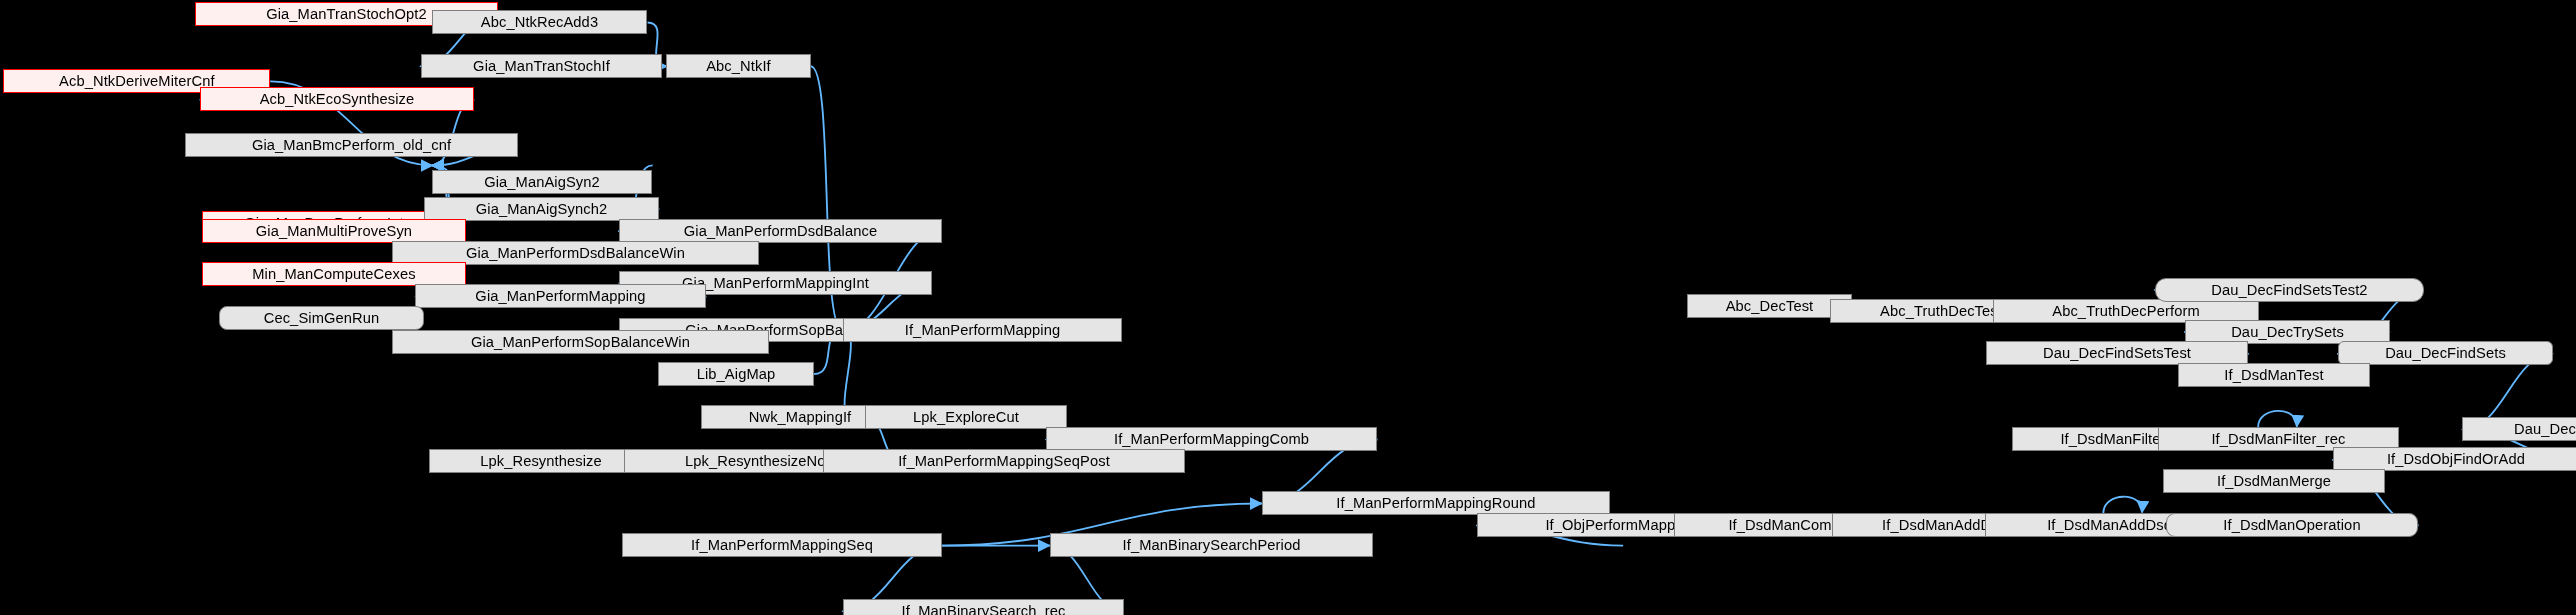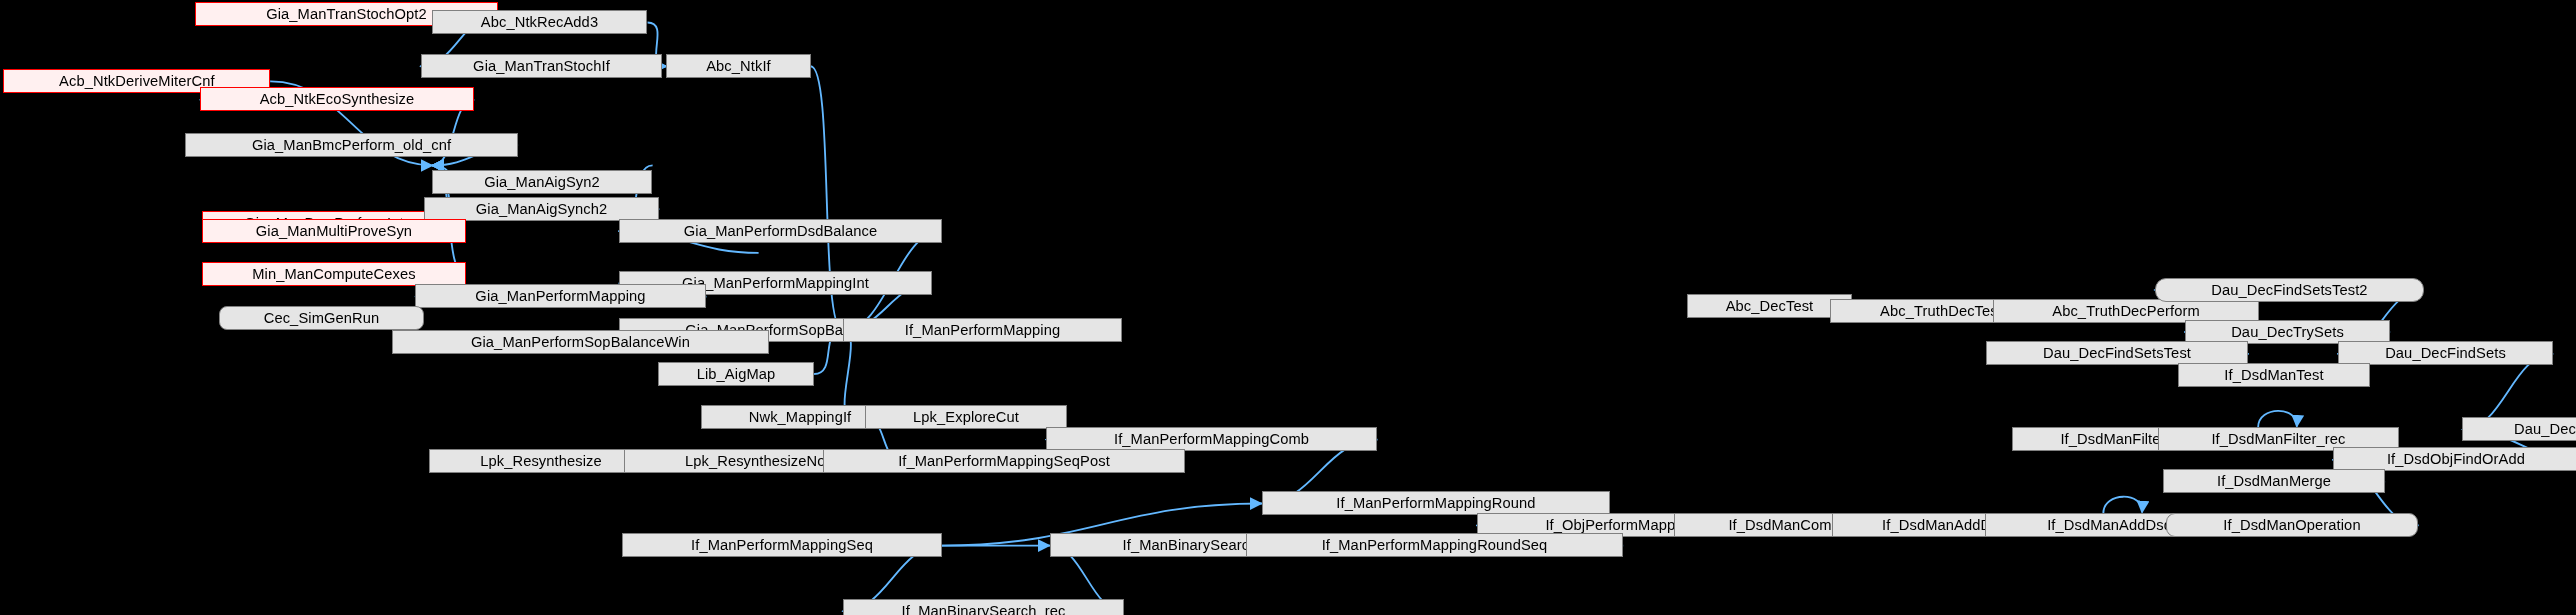--- a/index.html
+++ b/index.html
@@ -115,31 +115,32 @@
     <div class="node" style="left: 666px; top: 54px; width: 145px; text-align: right;">Abc_NtkIf</div>
     <div class="node" style="left: 421px; top: 54px; width: 241px;">Gia_ManTranStochIf</div>
     <div class="node hl" style="left: 3.4px; top: 69px; width: 267px;">Acb_NtkDeriveMiterCnf</div>
     <div class="node hl" style="left: 200px; top: 87px; width: 274px;">Acb_NtkEcoSynthesize</div>
     <div class="node" style="left: 185px; top: 133px; width: 333px;">Gia_ManBmcPerform_old_cnf</div>
     <div class="node" style="left: 432px; top: 153px; width: 220px; margin-top: 17px;">Gia_ManAigSyn2</div>
     <div class="node hl" style="left: 202px; top: 175px; width: 244px; margin-top: 36px;">Gia_ManBmcPerformInt</div>
     <div class="node" style="left: 424px; top: 197px; width: 235px;">Gia_ManAigSynch2</div>
     <div class="node" style="left: 619px; top: 219px; width: 323px;">Gia_ManPerformDsdBalance</div>
     <div class="node hl" style="left: 202px; top: 219px; width: 264px;">Gia_ManMultiProveSyn</div>
+    <div class="node" style="left: 392px; top: 241px; width: 367px;">Gia_ManPerformDsdBalanceWin</div>
     <div class="node hl" style="left: 202px; top: 262px; width: 264px;">Min_ManComputeCexes</div>
     <div class="node" style="left: 619px; top: 271px; width: 313px;">Gia_ManPerformMappingInt</div>
     <div class="node" style="left: 415px; top: 284px; width: 291px;">Gia_ManPerformMapping</div>
     <div class="node" style="left: 219px; top: 306px; width: 205px; border-radius: 8px;">Cec_SimGenRun</div>
     <div class="node" style="left: 1687px; top: 294px; width: 165px;">Abc_DecTest</div>
     <div class="node" style="left: 1830px; top: 299px; width: 222px;">Abc_TruthDecTest</div>
     <div class="node" style="left: 1993px; top: 299px; width: 266px;">Abc_TruthDecPerform</div>
     <div class="node" style="left: 2155px; top: 278px; width: 269px; border-radius: 11px;">Dau_DecFindSetsTest2</div>
     <div class="node" style="left: 2185px; top: 320px; width: 205px;">Dau_DecTrySets</div>
     <div class="node" style="left: 1986px; top: 341px; width: 262px;">Dau_DecFindSetsTest</div>
-    <div class="node" style="left: 2338px; top: 341px; width: 215px;">Dau_DecFindSets</div>
+    <div class="node" style="left: 2338px; top: 341px; width: 215px; border-radius: 6px;">Dau_DecFindSets</div>
     <div class="node" style="left: 2178px; top: 363px; width: 192px;">If_DsdManTest</div>
     <div class="node" style="left: 619px; top: 318px; width: 326px;">Gia_ManPerformSopBalance</div>
     <div class="node" style="left: 843px; top: 318px; width: 279px;">If_ManPerformMapping</div>
     <div class="node" style="left: 392px; top: 330px; width: 377px;">Gia_ManPerformSopBalanceWin</div>
     <div class="node" style="left: 658px; top: 362px; width: 156px;">Lib_AigMap</div>
     <div class="node" style="left: 2462px; top: 417px; width: 249px;">Dau_DecFindSets_int</div>
     <div class="node" style="left: 2012px; top: 427px; width: 202px;">If_DsdManFilter</div>
     <div class="node" style="left: 2158px; top: 427px; width: 241px;">If_DsdManFilter_rec</div>
     <div class="node" style="left: 2333px; top: 447px; width: 246px;">If_DsdObjFindOrAdd</div>
     <div class="node" style="left: 654px; top: 405px; width: 198px; margin-left: 47px;">Nwk_MappingIf</div>
@@ -150,16 +151,15 @@
     <div class="node" style="left: 624px; top: 449px; width: 279px;">Lpk_ResynthesizeNode</div>
     <div class="node" style="left: 823px; top: 449px; width: 362px;">If_ManPerformMappingSeqPost</div>
     <div class="node" style="left: 1262px; top: 491px; width: 348px;">If_ManPerformMappingRound</div>
     <div class="node" style="left: 1477px; top: 513px; width: 313px;">If_ObjPerformMappingAnd</div>
     <div class="node" style="left: 1674px; top: 513px; width: 241px;">If_DsdManCompute</div>
     <div class="node" style="left: 1832px; top: 513px; width: 225px;">If_DsdManAddDsd</div>
     <div class="node" style="left: 1985px; top: 513px; width: 278px;">If_DsdManAddDsd_rec</div>
     <div class="node" style="left: 2166px; top: 513px; width: 252px; border-radius: 9px;">If_DsdManOperation</div>
     <div class="node" style="left: 622px; top: 533px; width: 320px;">If_ManPerformMappingSeq</div>
     <div class="node" style="left: 1050px; top: 533px; width: 323px;">If_ManBinarySearchPeriod</div>
-    <div class="node" style="left: 1246px; top: 533px; width: 377px;">If_ManPerformMappingRoundSeq</div>
     <div class="node" style="left: 843px; top: 599px; width: 281px;">If_ManBinarySearch_rec</div>
   </div>
 
 
 </body></html>

